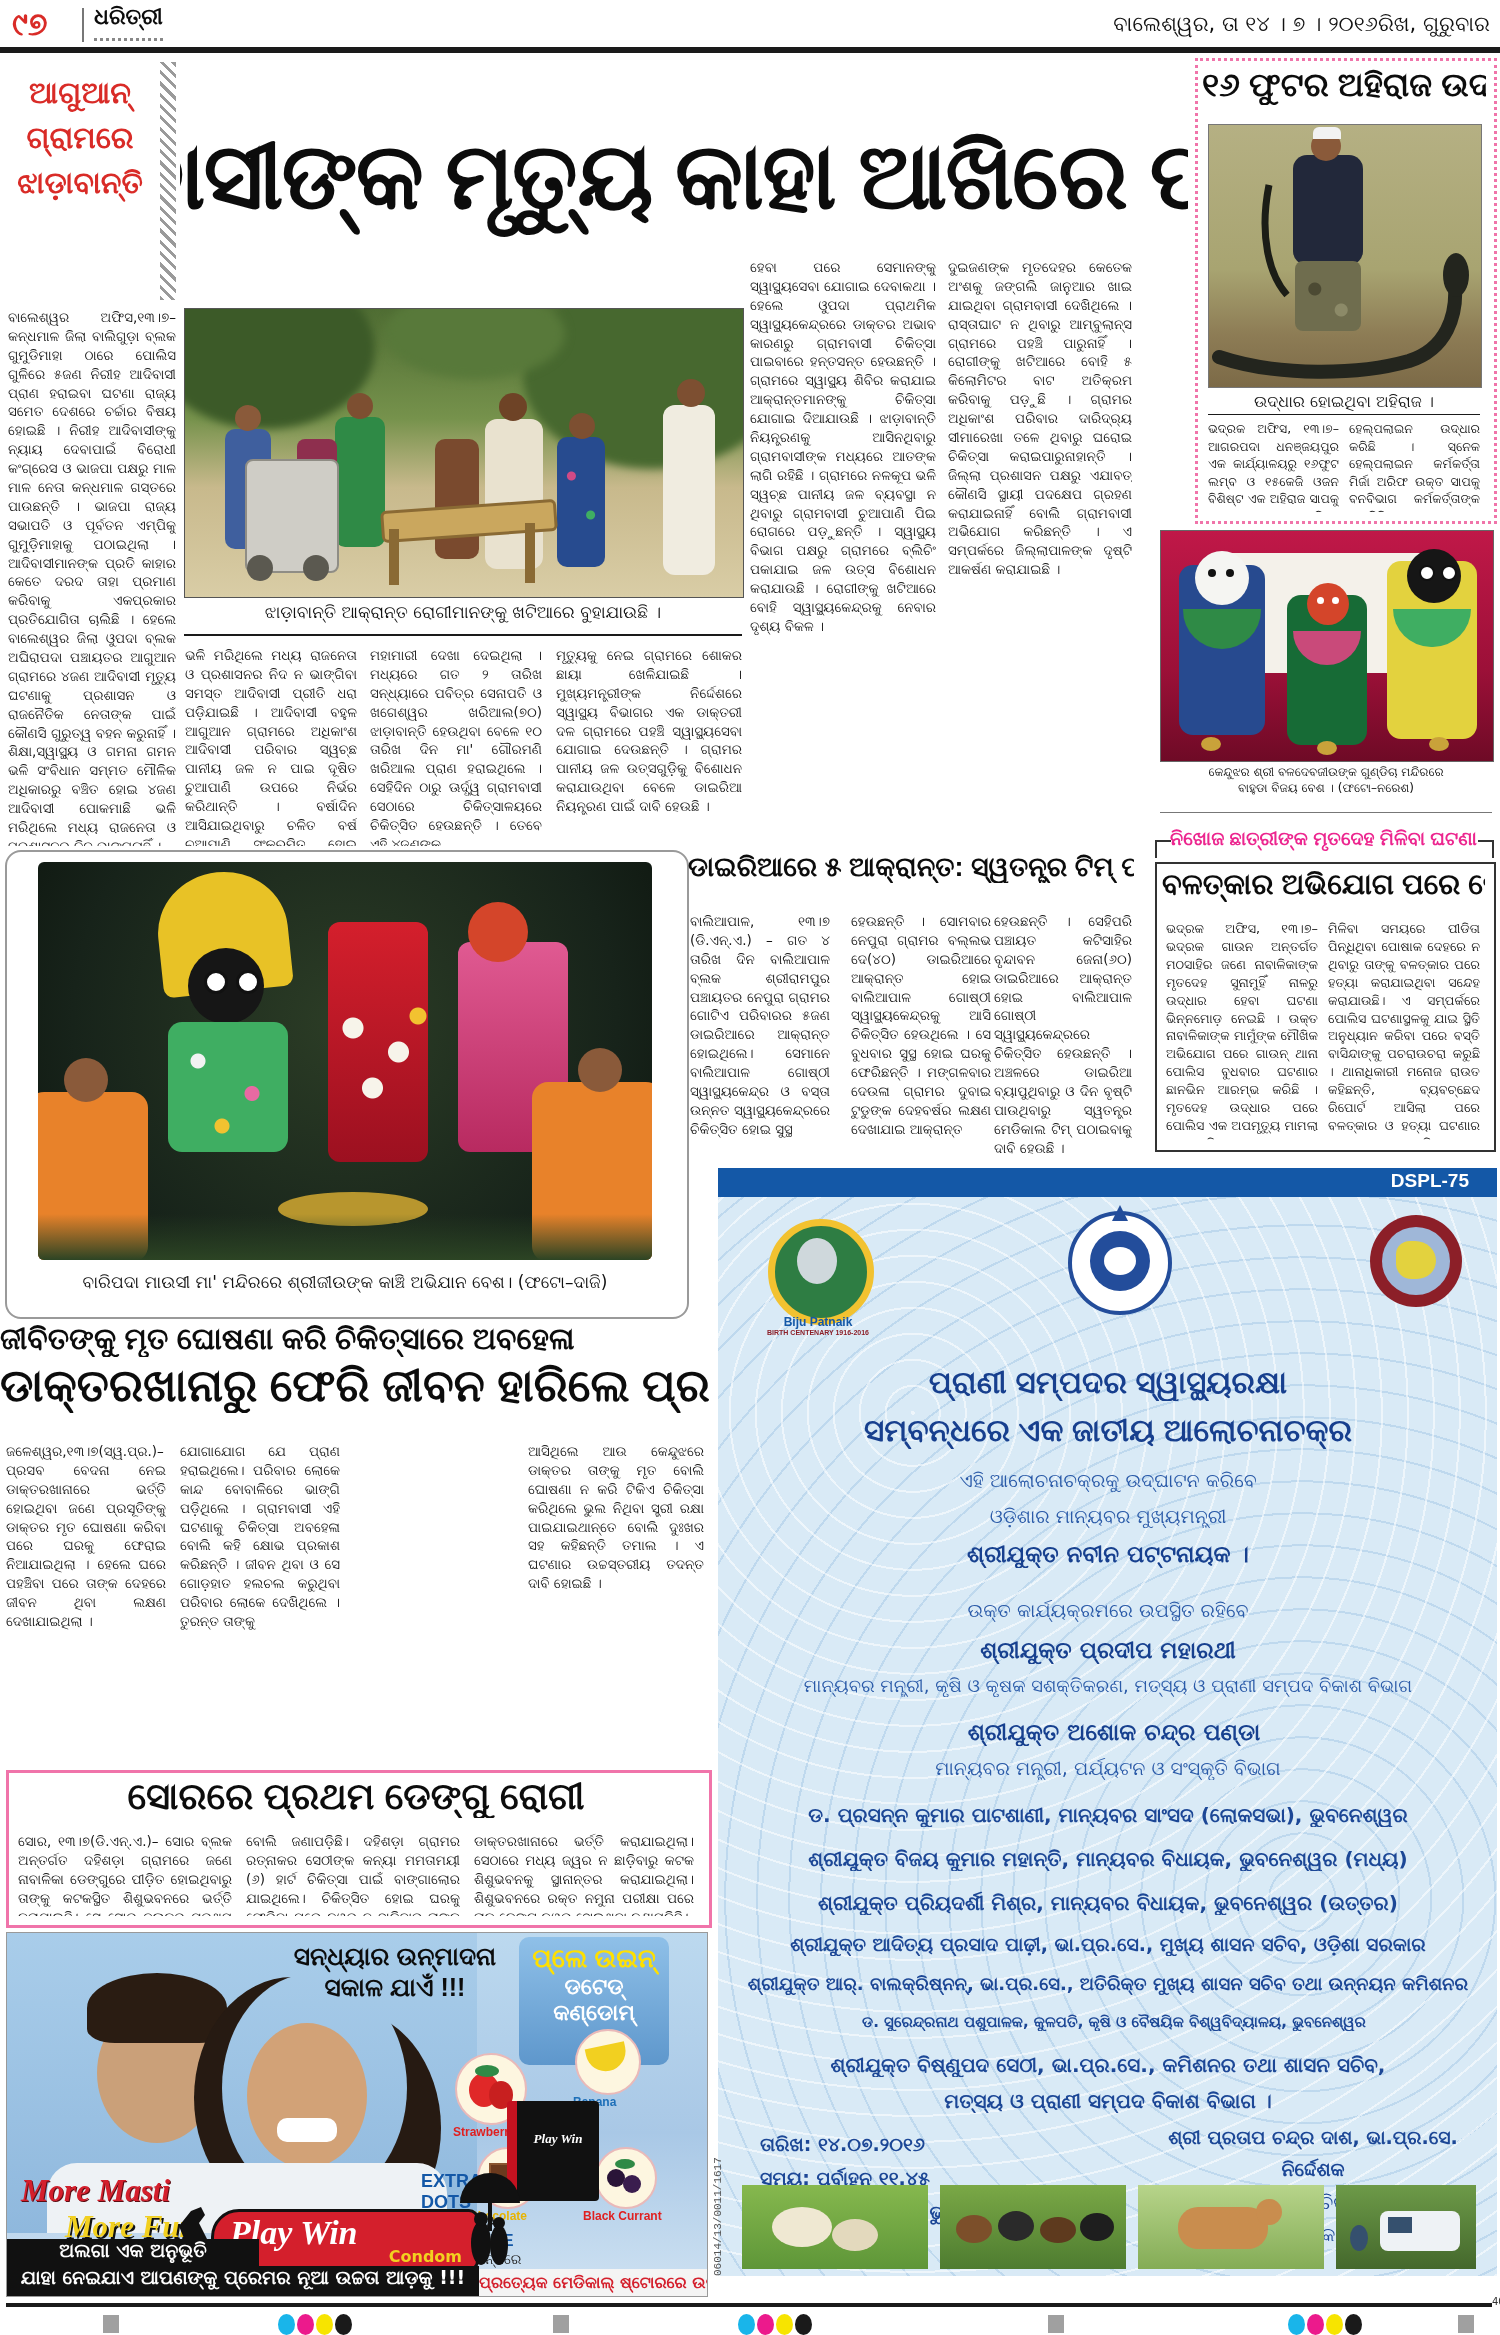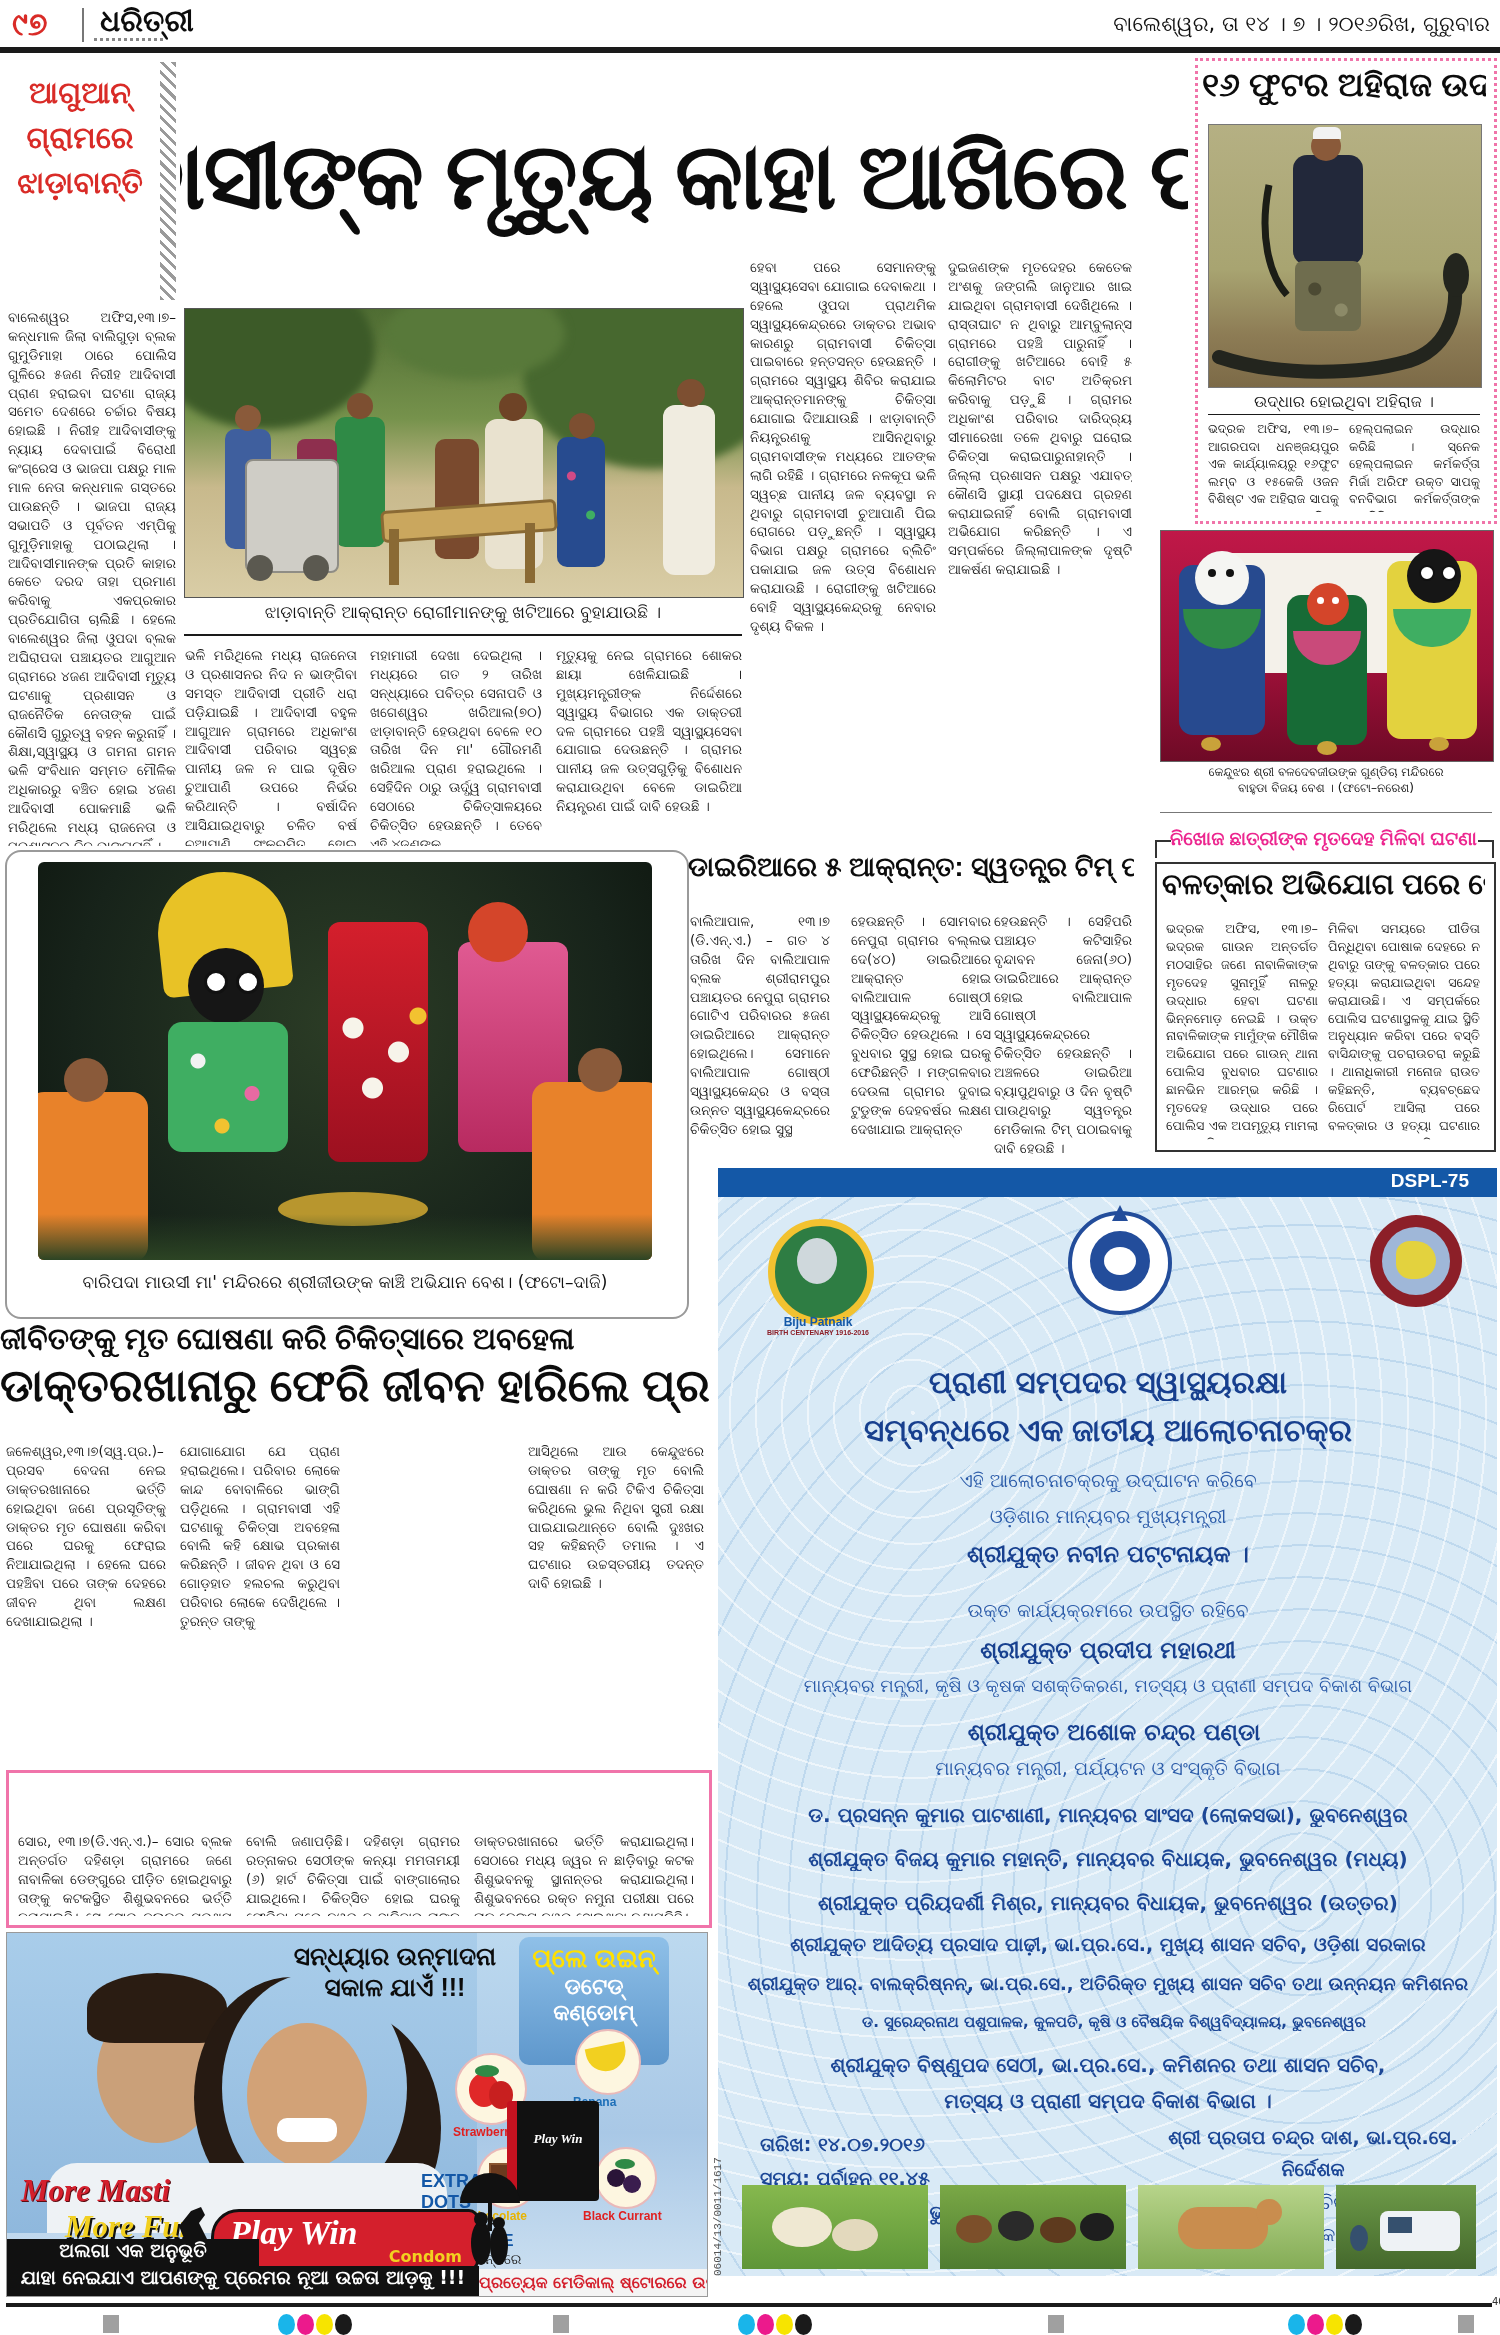--- a/index.html
+++ b/index.html
@@ -22,21 +22,21 @@
   .regsq{position:absolute;width:16px;height:18px;background:#a0a0a0;}
   .regdot{display:inline-block;width:17px;height:21px;border-radius:50%;margin-right:2px;}
 </style>
 </head>
 <body>
 
 <div id="page">
 
   <div class="abs" style="left:12px;top:6px;font-size:32px;font-weight:bold;color:#d92b27;font-family:'Liberation Sans',sans-serif;">୯୭</div>
   <div class="abs" style="left:82px;top:8px;width:2px;height:34px;background:#777;"></div>
-  <div class="abs hl" style="left:100px;top:4px;font-size:30px;">ଧରିତ୍ରୀ</div>
+  <div class="abs hl" style="left:94px;top:4px;font-size:22px;">ଧରିତ୍ରୀ</div>
   <div class="abs" style="left:94px;top:38px;width:72px;height:3px;background:repeating-linear-gradient(90deg,#888 0 3px,transparent 3px 6px);"></div>
   <div class="abs" style="right:10px;top:12px;font-size:21px;color:#111;">ବାଲେଶ୍ୱର, ତା ୧୪ । ୭ । ୨୦୧୬ରିଖ, ଗୁରୁବାର</div>
   <div class="rule" style="left:0;top:47px;width:1500px;height:6px;"></div>
 
   <div class="abs" style="left:4px;top:70px;width:152px;text-align:center;color:#d92b27;font-weight:bold;font-size:30px;line-height:1.5;font-family:'Liberation Sans',sans-serif;">
     <div>ଆଗୁଆନ୍</div>
     <div>ଗ୍ରାମରେ</div>
     <div>ଝାଡ଼ାବାନ୍ତି</div>
   </div>
   <div class="abs" style="left:160px;top:62px;width:16px;height:238px;background:repeating-linear-gradient(45deg,#9a9a9a 0 3px,transparent 3px 8px);"></div>
@@ -153,20 +153,21 @@
   <div class="bodycol" style="left:842px;top:912px;width:140px;height:246px;margin-left:9px;">ହେଉଛନ୍ତି । ସୋମବାର ନେପୁରା ଗ୍ରାମର ବଲ୍ଲଭ ଦେ(୪୦) ଡାଇରିଆରେ ଆକ୍ରାନ୍ତ ହୋଇ ବାଲିଆପାଳ ଗୋଷ୍ଠୀ ସ୍ୱାସ୍ଥ୍ୟକେନ୍ଦ୍ରକୁ ଆସି ଚିକିତ୍ସିତ ହେଉଥିଲେ । ସେ ବୁଧବାର ସୁସ୍ଥ ହୋଇ ଘରକୁ ଫେରିଛନ୍ତି । ମଙ୍ଗଳବାର ଦେଉଳା ଗ୍ରାମର ଦୁବାଇ ଟୁଡୁଙ୍କ ଦେହବର୍ଷର ଲକ୍ଷଣ ଦେଖାଯାଇ ଆକ୍ରାନ୍ତ</div>
   <div class="bodycol" style="left:994px;top:912px;width:138px;height:246px;">ହେଉଛନ୍ତି । ସେହିପରି ପଞ୍ଚାୟତ କଟିସାହିର ବୃନ୍ଦାବନ ଜେନା(୬୦) ଡାଇରିଆରେ ଆକ୍ରାନ୍ତ ହୋଇ ବାଲିଆପାଳ ଗୋଷ୍ଠୀ ସ୍ୱାସ୍ଥ୍ୟକେନ୍ଦ୍ରରେ ଚିକିତ୍ସିତ ହେଉଛନ୍ତି । ଅଞ୍ଚଳରେ ଡାଇରିଆ ବ୍ୟାପୁଥିବାରୁ ଓ ଦିନ ବୃଷ୍ଟି ପାଉଥିବାରୁ ସ୍ୱତନ୍ତ୍ର ମେଡିକାଲ ଟିମ୍ ପଠାଇବାକୁ ଦାବି ହେଉଛି ।</div>
 
   <div class="abs hl" style="left:0px;top:1322px;width:710px;font-size:30px;white-space:nowrap;overflow:hidden;">ଜୀବିତଙ୍କୁ ମୃତ ଘୋଷଣା କରି ଚିକିତ୍ସାରେ ଅବହେଳା</div>
   <div class="abs hl" style="left:0px;top:1360px;width:710px;text-align:center;font-size:45px;white-space:nowrap;overflow:hidden;">ଡାକ୍ତରଖାନାରୁ ଫେରି ଜୀବନ ହାରିଲେ ପ୍ରସୂତି</div>
   <div class="bodycol" style="left:6px;top:1442px;width:160px;height:300px;">ଜଳେଶ୍ୱର,୧୩।୭(ସ୍ୱ.ପ୍ର.)– ପ୍ରସବ ବେଦନା ନେଇ ଡାକ୍ତରଖାନାରେ ଭର୍ତ୍ତି ହୋଇଥିବା ଜଣେ ପ୍ରସୂତିଙ୍କୁ ଡାକ୍ତର ମୃତ ଘୋଷଣା କରିବା ପରେ ଘରକୁ ଫେରାଇ ନିଆଯାଇଥିଲା । ହେଲେ ଘରେ ପହଞ୍ଚିବା ପରେ ତାଙ୍କ ଦେହରେ ଜୀବନ ଥିବା ଲକ୍ଷଣ ଦେଖାଯାଇଥିଲା ।</div>
   <div class="bodycol" style="left:180px;top:1442px;width:160px;height:300px;">ଯୋଗାଯୋଗ ଯେ ପ୍ରାଣ ହରାଇଥିଲେ। ପରିବାର ଲୋକେ କାନ୍ଦ ବୋବାଳିରେ ଭାଙ୍ଗି ପଡ଼ିଥିଲେ । ଗ୍ରାମବାସୀ ଏହି ଘଟଣାକୁ ଚିକିତ୍ସା ଅବହେଳା ବୋଲି କହି କ୍ଷୋଭ ପ୍ରକାଶ କରିଛନ୍ତି । ଜୀବନ ଥିବା ଓ ସେ ଗୋଡ଼ହାତ ହଲଚଲ କରୁଥିବା ପରିବାର ଲୋକେ ଦେଖିଥିଲେ । ତୁରନ୍ତ ତାଙ୍କୁ</div>
   <div class="bodycol" style="left:528px;top:1442px;width:176px;height:300px;">ଆସିଥିଲେ ଆଉ କେନ୍ଦୁଝରେ ଡାକ୍ତର ତାଙ୍କୁ ମୃତ ବୋଲି ଘୋଷଣା ନ କରି ଟିକିଏ ଚିକିତ୍ସା କରିଥିଲେ ଭୁଲ ନିଥିବା ସ୍ତ୍ରୀ ରକ୍ଷା ପାଇଯାଇଥାନ୍ତେ ବୋଲି ଦୁଃଖର ସହ କହିଛନ୍ତି ତମାଲ । ଏ ଘଟଣାର ଉଚ୍ଚସ୍ତରୀୟ ତଦନ୍ତ ଦାବି ହୋଇଛି ।</div>
 
   <div class="abs" style="left:6px;top:1770px;width:700px;height:152px;border:3px solid #f074aa;background:#fff;"></div>
+  <div class="abs hl" style="left:6px;top:1776px;width:700px;text-align:center;font-size:37px;white-space:nowrap;overflow:hidden;">ସୋରରେ ପ୍ରଥମ ଡେଙ୍ଗୁ ରୋଗୀ</div>
   <div class="bodycol" style="left:18px;top:1832px;width:214px;height:84px;">ସୋର, ୧୩।୭(ଡି.ଏନ୍.ଏ.)– ସୋର ବ୍ଲକ ଅନ୍ତର୍ଗତ ଦହିଶଡ଼ା ଗ୍ରାମରେ ଜଣେ ନାବାଳିକା ଡେଙ୍ଗୁରେ ପୀଡ଼ିତ ହୋଇଥିବାରୁ ତାଙ୍କୁ କଟକସ୍ଥିତ ଶିଶୁଭବନରେ ଭର୍ତ୍ତି କରାଯାଇଛି। ସେ ସୋର ବ୍ଲକର ପ୍ରଥମ ଡେଙ୍ଗୁ ରୋଗୀ</div>
   <div class="bodycol" style="left:246px;top:1832px;width:214px;height:84px;">ବୋଲି ଜଣାପଡ଼ିଛି। ଦହିଶଡ଼ା ଗ୍ରାମର ରତ୍ନାକର ସେଠୀଙ୍କ କନ୍ୟା ମମତାମୟୀ (୬) ହାର୍ଟ ଚିକିତ୍ସା ପାଇଁ ବାଙ୍ଗାଲୋର ଯାଇଥିଲେ। ଚିକିତ୍ସିତ ହୋଇ ଘରକୁ ଫେରିବା ପରେ ଜ୍ୱର ନ ଛାଡ଼ିବାରୁ ତାଙ୍କୁ ବାଲେଶ୍ୱର</div>
   <div class="bodycol" style="left:474px;top:1832px;width:220px;height:84px;">ଡାକ୍ତରଖାନାରେ ଭର୍ତ୍ତି କରାଯାଇଥିଲା। ସେଠାରେ ମଧ୍ୟ ଜ୍ୱର ନ ଛାଡ଼ିବାରୁ କଟକ ଶିଶୁଭବନକୁ ସ୍ଥାନାନ୍ତର କରାଯାଇଥିଲା। ଶିଶୁଭବନରେ ରକ୍ତ ନମୁନା ପରୀକ୍ଷା ପରେ ତାକୁ ଡେଙ୍ଗୁ ଜ୍ୱର ହୋଇଥିବା ଜଣାପଡିଛି।</div>
 
   <div class="abs" style="left:6px;top:1932px;width:700px;height:363px;border:1px solid #999;background:linear-gradient(180deg,#bcd9ef 0%,#a9c8e6 55%,#cfe2f2 100%);overflow:hidden;">
     <div class="photo" style="left:0;top:0;width:470px;height:300px;background:linear-gradient(180deg,#a9cdea 0%,#8fb8dd 100%);">
       <div class="blob" style="left:90px;top:70px;width:120px;height:140px;background:#caa079;"></div>
       <div class="abs" style="left:80px;top:40px;width:140px;height:70px;background:#2a1c12;border-radius:50% 50% 20% 20%;"></div>
       <div class="blob" style="left:240px;top:90px;width:120px;height:145px;background:#d2a277;"></div>
       <div class="abs" style="left:215px;top:40px;width:185px;height:230px;background:transparent;border-radius:50%;box-shadow:-22px 10px 0 6px #261a12, 30px 40px 0 4px #261a12;"></div>

